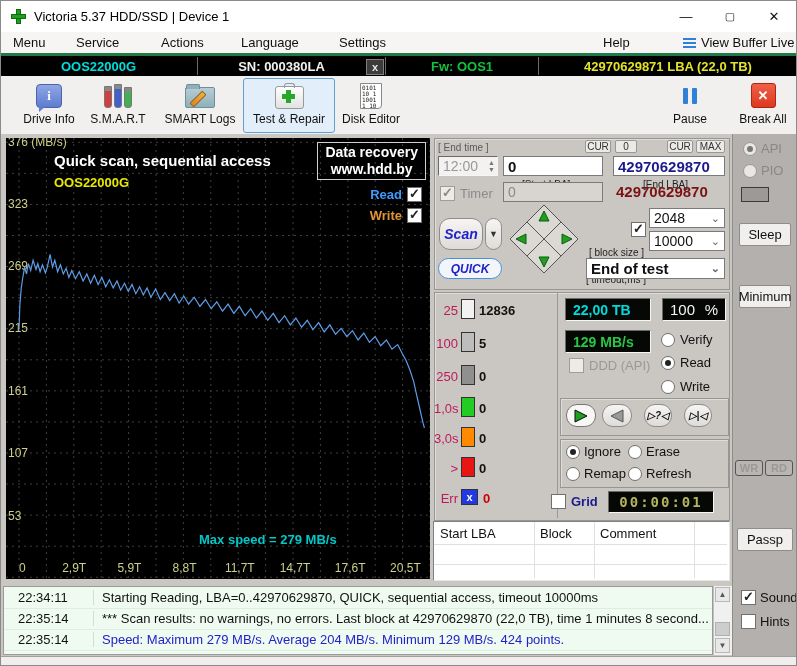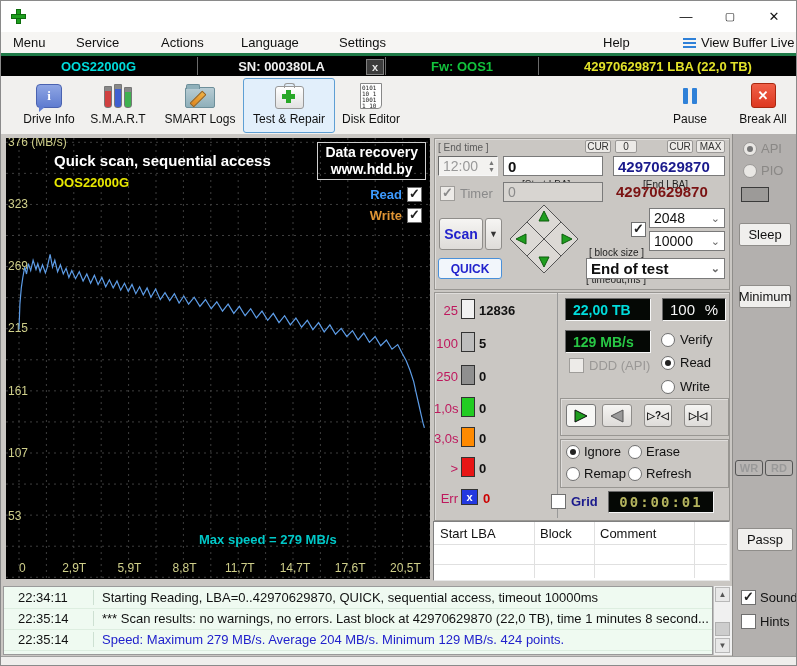--- a/index.html
+++ b/index.html
@@ -29,22 +29,22 @@
   .tb-ico{height:33px;display:flex;align-items:center;justify-content:center;}
   
   .graph{left:5px;top:137px;width:424px;height:441px;background:#000;}
   .g-ov{position:absolute;color:#fff;}
   
   .grp{position:absolute;border:1px solid #989692;box-shadow:inset 1px 1px 0 #ffffff66;}
   .lbl{position:absolute;font-size:10px;color:#5a5a5a;white-space:nowrap;}
   .lbl-dark{color:#222;margin-top:37px;}
   .field{position:absolute;background:#fff;border:1px solid #7a7a7a;font-weight:bold;font-size:15px;display:flex;align-items:center;padding-left:4px;box-sizing:border-box;}
   .field.dis{background:#d8d5d1;color:#8a8a8a;}
-  .btn{position:absolute;background:linear-gradient(#f6f5f3,#dedcd9);border:1px solid #8f8d8a;border-radius:3px;
-       display:flex;align-items:center;justify-content:center;font-size:13px;color:#111;box-sizing:border-box;}
+  .btn{position:absolute;background:linear-gradient(#f6f5f3,#dedcd9);border:1px solid #8f8d8a;border-radius:11px;
+       display:flex;align-items:center;justify-content:center;font-size:13px;color:#111;box-sizing:border-box;font-style:italic;}
   .mini-btn{position:absolute;background:#eceae7;border:1px solid #9a9896;border-radius:2px;font-size:10px;color:#333;
        display:flex;align-items:center;justify-content:center;box-sizing:border-box;}
   .combo{position:absolute;background:#fff;border:1px solid #7a7a7a;display:flex;align-items:center;font-size:14px;color:#111;
        padding:0 4px;box-sizing:border-box;}
   .combo .chev{margin-left:auto;color:#666;font-size:11px;}
   .cb{position:absolute;width:13px;height:13px;background:#fff;border:1px solid #6f6f6f;box-sizing:content-box;}
   .cb.checked::after{content:"✓";position:absolute;left:1px;top:-2px;font-size:13px;font-weight:bold;color:#222;}
   .cb.dis{border-color:#9f9d9a;background:#edebe8;}
   .cb.dis.checked::after{color:#8a8a8a;}
   .radio{position:absolute;width:12px;height:12px;border-radius:50%;background:#fff;border:1px solid #6f6f6f;}
@@ -79,20 +79,21 @@
   .ind{position:absolute;border:1px solid #555;border-radius:3px;font-size:11px;font-weight:bold;color:#999;
         display:flex;align-items:center;justify-content:center;background:#b8b5b3;}
 </style>
 </head>
 <body>
 
 <div class="page">
 
   <div class="abs titlebar">
     <span class="plus-icon"></span>
+    <span class="app-title">Victoria 5.37 HDD/SSD | Device 1</span>
     <span style="margin-left:auto;display:flex;">
       <span class="win-btn">—</span>
       <span class="win-btn" style="font-size:11px;">▢</span>
       <span class="win-btn">✕</span>
     </span>
   </div>
 
   <div class="abs menubar">
     <span class="menu-item" style="left:12px;">Menu</span>
     <span class="menu-item" style="left:75px;">Service</span>

